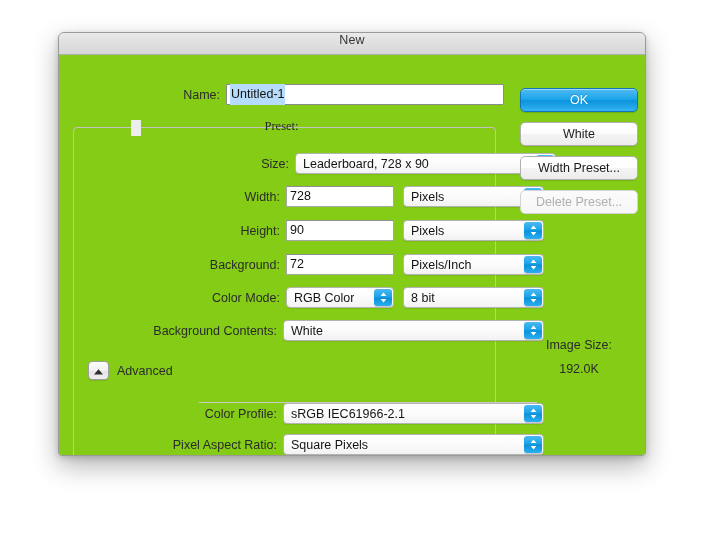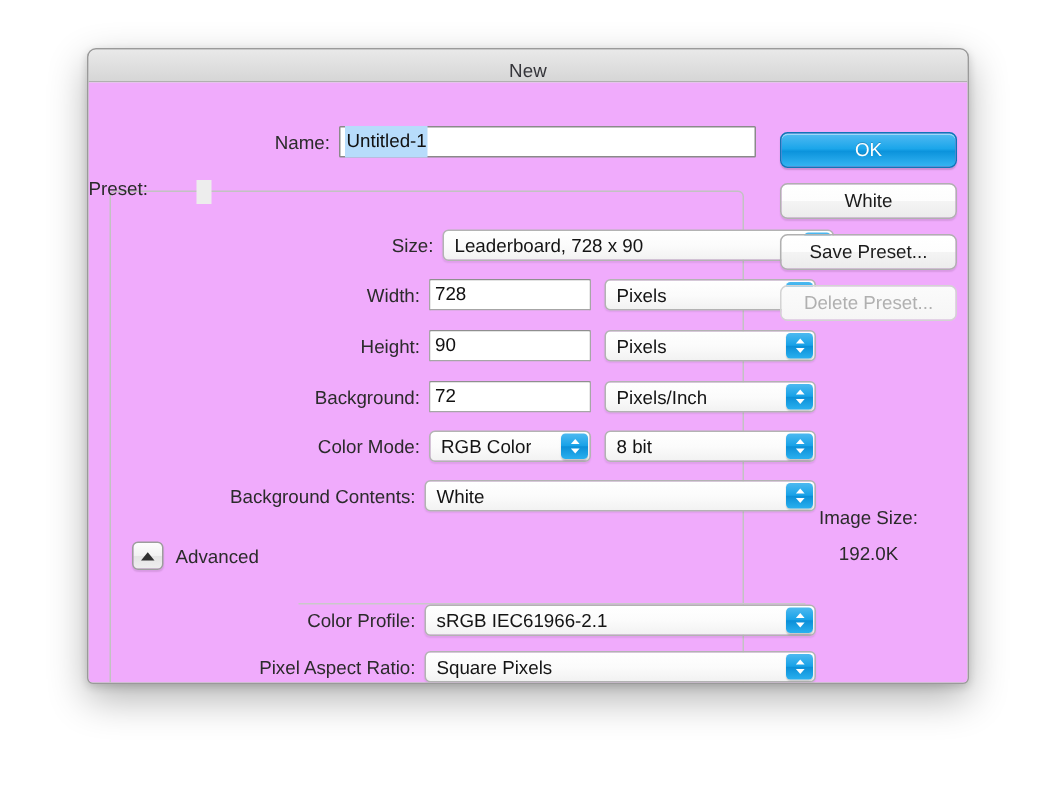--- a/index.html
+++ b/index.html
@@ -23,32 +23,32 @@
     box-shadow: 0 10px 26px rgba(0,0,0,0.30), 0 2px 6px rgba(0,0,0,0.16);
     border: 1px solid #9a9a9a;
     overflow: hidden;
   }
 
   
   #titlebar {
     height: 22px;
     background: linear-gradient(to bottom, #e9e9e9 0%, #d6d6d6 100%);
     border-bottom: 1px solid #b0b0b0;
-    display: flex; align-items: flex-end; justify-content: center;
+    display: flex; align-items: flex-start; justify-content: center;
     border-radius: 5px 5px 0 0;
   }
   #titlebar .title {
     font-size: 12.5px; color: #35353a; letter-spacing: .1px;
   }
 
   
   #body {
     position: relative;
     height: calc(100% - 22px);
-    background: #f0abfc;
+    background: #84cc16;
   }
 
   
   .lbl {
     font-size: 12.5px;
     color: #2b2b2b;
     text-align: right;
     white-space: nowrap;
   }
 
@@ -189,21 +189,21 @@
     <div class="row" style="left:0; top:29px; width:445px; justify-content:flex-end;">
       <span class="lbl">Name:</span>
       <div class="txtfield focused" style="width:278px; margin-left:6px; display:flex; align-items:center;">
         <span class="sel-text">Untitled-1</span>
       </div>
     </div>
 
     <div id="presetbox"></div>
     <div id="presetbox-legendmask"></div>
 
-    <div class="row" style="left:0; top:64px; width:445px; justify-content:space-between;">
+    <div class="row" style="left:0; top:64px; width:445px; justify-content:center;font-family:Liberation Serif, serif;">
       <span class="lbl">Preset:</span>
     </div>
 
     <div class="row" style="left:12px; top:98px; width:485px; justify-content:flex-end;">
       <span class="lbl">Size:</span>
       <div class="popup" style="width:261px; margin-left:6px;">
         <span class="val">Leaderboard, 728 x 90</span>
         <span class="arrows">
           <svg width="9" height="13" viewBox="0 0 9 13">
             <path d="M4.5 1.6 L7.4 5.0 L1.6 5.0 Z" fill="#ffffff"></path>
@@ -336,21 +336,21 @@
 
     <div class="btn default" style="position:absolute; left:461px; top:33px;">
       <span>OK</span>
     </div>
 
     <div class="btn" style="position:absolute; left:461px; top:67px;">
       <span>White</span>
     </div>
 
     <div class="btn" style="position:absolute; left:461px; top:101px;">
-      <span>Save Preset...</span>
+      <span>Width Preset...</span>
     </div>
 
     <div class="btn disabled" style="position:absolute; left:461px; top:135px;">
       <span>Delete Preset...</span>
     </div>
 
     <div id="imgsize">
       <div>Image Size:</div>
       <div>192.0K</div>
     </div>

